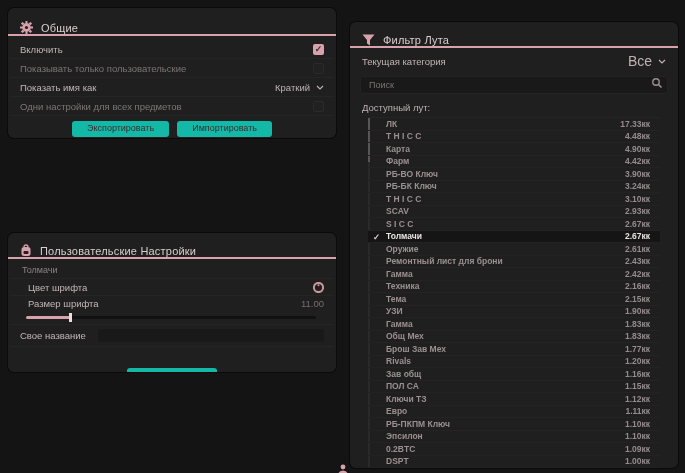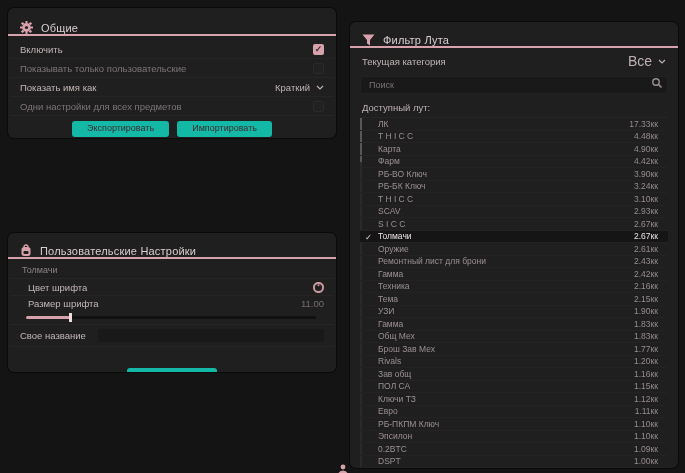--- a/index.html
+++ b/index.html
@@ -62,21 +62,21 @@
   
   .search-wrap { position:relative; margin:4px 10px 0 10px; }
   .search-input {
     width:100%; height:18px; background:#1a1919; border:1px solid #242223; border-radius:3px;
     font-family:"Liberation Sans",sans-serif; font-size:9px; color:#cfc4c5; padding:0 24px 0 8px;
   }
   .search-input::placeholder { color:#7b7374; }
   .search-icon { position:absolute; right:5px; top:3px; }
   .cat-row { display:flex; align-items:center; justify-content:space-between; height:18px; margin:4px 2px 0 2px; padding:0 10px; font-size:9.5px; }
   .list-label { font-size:9.5px; color:#bdb1b3; padding:8px 12px 4px 12px; }
-  .loot-list { position:relative; margin:0 10px; border-top:1px solid #262425; }
+  .loot-list { position:relative; margin:0 18px; border-top:1px solid #262425;font-weight:bold; }
   .loot-row {
     position:relative;
     display:flex; align-items:center; justify-content:space-between;
     height:12.5px; padding:0 10px 0 18px;
     border-bottom:1px solid #242223;
     font-size:8.5px; color:#9a8f91; cursor:default;
   }
   .loot-row .val { color:#958b8d; }
   .loot-row.sel { background:#161515; color:#eae2e3; }
   .loot-row.sel .val { color:#eae2e3; }

